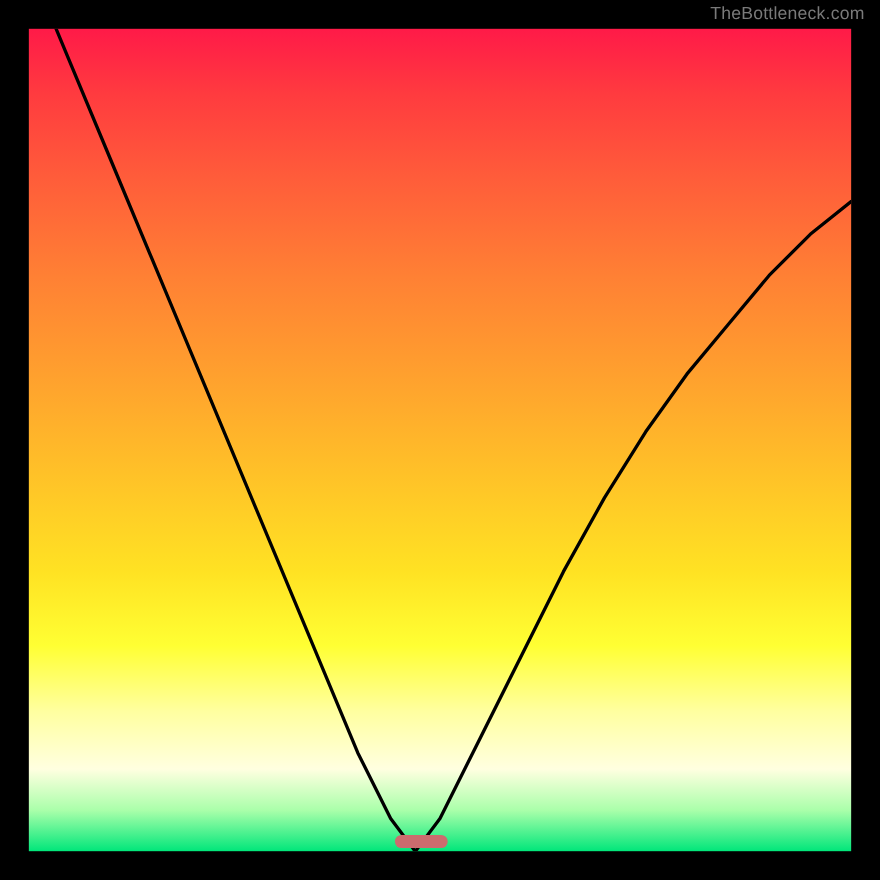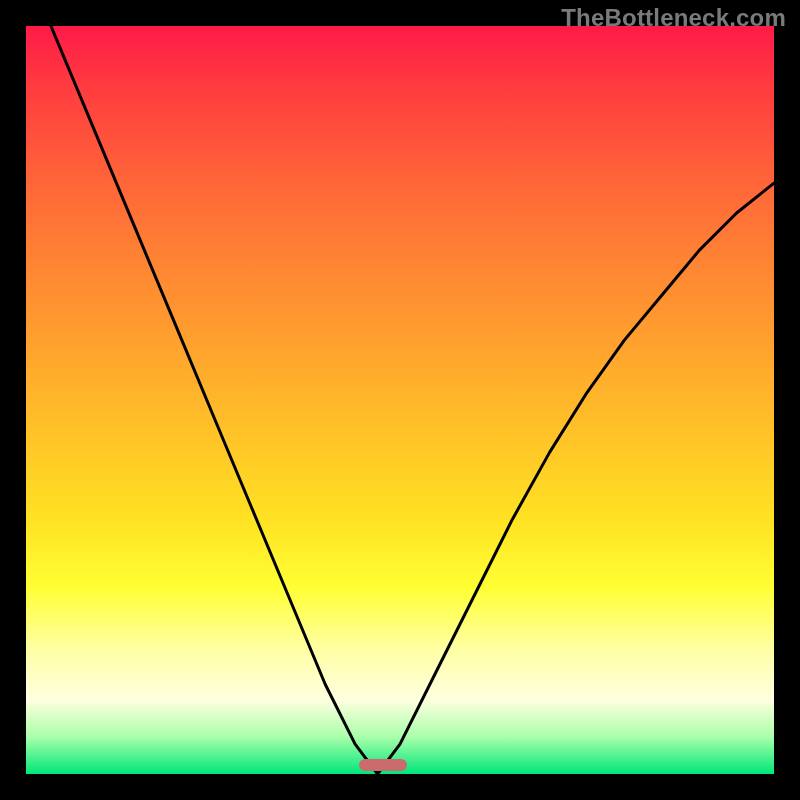--- a/index.html
+++ b/index.html
@@ -53,22 +53,22 @@
   .bottom-marker {
     position: absolute;
     background: #cc6b6e;
     border-radius: 6px;
   }
   .watermark {
     position: absolute;
     top: 4px;
     right: 14px;
     color: #7a7a7a;
-    font-size: 24px;
-    font-weight: 700;
+    font-size: 16px;
+    font-weight: 400;
     letter-spacing: 0.2px;
   }
 </style>
 </head>
 <body>
 
 <div class="frame">
   <div class="plot-gradient"></div>
 
   <svg class="curve" viewBox="0 0 748 748" preserveAspectRatio="none">

